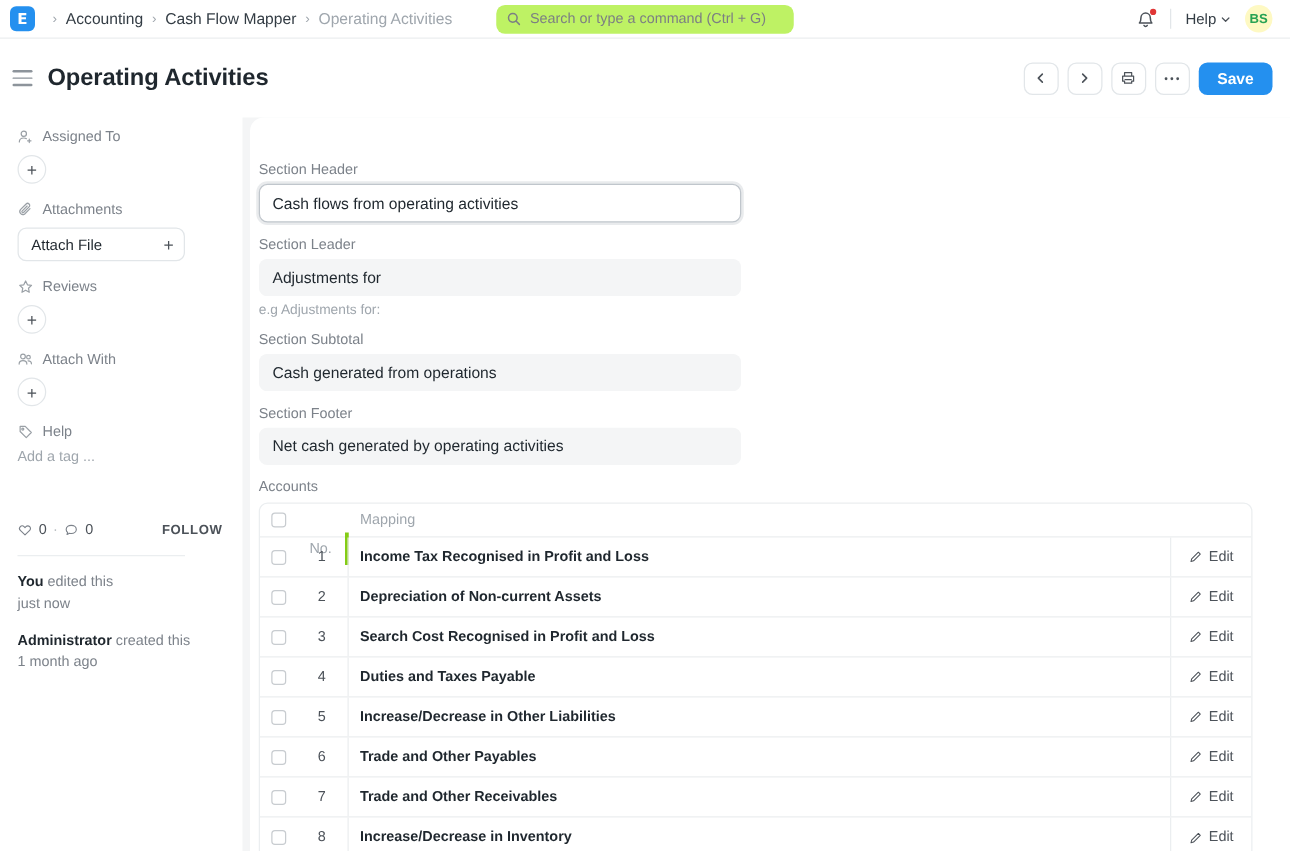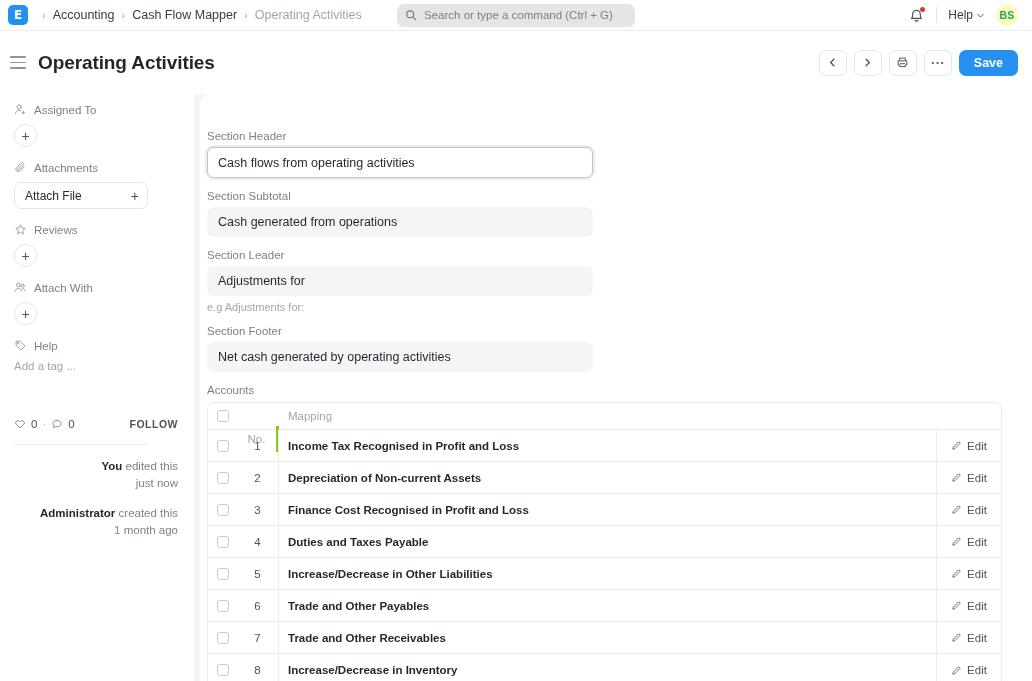--- a/index.html
+++ b/index.html
@@ -35,21 +35,21 @@
   .bc-item {
     font-size: 12.5px; color: #333c44; text-decoration: none; white-space: nowrap;
   }
   .bc-item.current { color: #9fa6ad; }
   .nav-center {
     position: absolute; left: 50%; transform: translateX(-50%);
     display: flex; align-items: center;
   }
   .searchbox {
     width: 238px; height: 23px;
-    background: #e5e5e5;
+    background: #bef264;
     border-radius: 7px;
     display: flex; align-items: center;
     padding: 0 8px; gap: 7px;
   }
   .searchbox .ph { font-size: 11.5px; color: #7c7f83; white-space: nowrap; }
   .nav-right {
     margin-left: auto; display: flex; align-items: center; gap: 11px;
   }
   .bell-wrap { position: relative; width: 17px; height: 17px; display:flex; align-items:center; justify-content:center; }
   .bell-dot {
@@ -131,21 +131,21 @@
     display: flex; align-items: center; gap: 5px;
     margin-top: 46px;
     font-size: 11.5px; color: #4c5259;
   }
   .social-row .dot { color: #b4b9bd; }
   .follow {
     margin-left: auto; font-size: 10.5px; font-weight: 700;
     letter-spacing: .5px; color: #4c5259; cursor: pointer;
   }
   .side-rule { height:1px; background:#ebeef0; margin: 14px 0 13px 0; width: 134px;}
-  .log-item { margin-bottom: 14px; line-height: 1.45; text-align: right; }
+  .log-item { margin-bottom: 14px; line-height: 1.45; }
   .log-main { font-size: 11.5px; color: #7c828a; }
   .log-main b { color: #1f272e; font-weight: 700; }
   .log-time { font-size: 11.5px; color: #7c828a; }
   
   .main {
     flex: 1; background: #f4f5f6;
     padding-left: 6px;
   }
   .card {
     background: #fff;
@@ -435,31 +435,31 @@
   <main class="main">
     <div class="card">
       <div class="card-inner">
 
         <div class="field">
           <div class="field-label">Section Header</div>
           <div class="input focused">Cash flows from operating activities</div>
         </div>
 
         <div class="field">
-          <div class="field-label">Section Subtotal</div>
-          <div class="input">Cash generated from operations</div>
-        </div>
-
-        <div class="field">
           <div class="field-label">Section Leader</div>
           <div class="input">Adjustments for</div>
           <div class="field-help">e.g Adjustments for:</div>
         </div>
 
         <div class="field">
+          <div class="field-label">Section Subtotal</div>
+          <div class="input">Cash generated from operations</div>
+        </div>
+
+        <div class="field">
           <div class="field-label">Section Footer</div>
           <div class="input">Net cash generated by operating activities</div>
         </div>
 
         <div>
           <div class="grid-label">Accounts</div>
           <div class="grid">
 
             <div class="grid-row head">
               <div class="cell-check">
@@ -500,21 +500,21 @@
                   </span>
                 <span>Edit</span>
               </div>
             </div>
 
             <div class="grid-row">
               <div class="cell-check">
                   <span class="cbx"></span>
                 </div>
               <div class="cell-no">3</div>
-              <div class="cell-map">Finance Cost Recognised in Profit and Loss</div>
+              <div class="cell-map">Search Cost Recognised in Profit and Loss</div>
               <div class="cell-edit">
                 <span>
                     <svg width="11" height="11" viewBox="0 0 16 16" fill="none" stroke="#4c5259" stroke-width="1.2" stroke-linejoin="round">
                       <path d="M11.2 2.6 13.4 4.8 5.6 12.6 2.6 13.4l.8-3Z"></path>
                     </svg>
                   </span>
                 <span>Edit</span>
               </div>
             </div>
 

